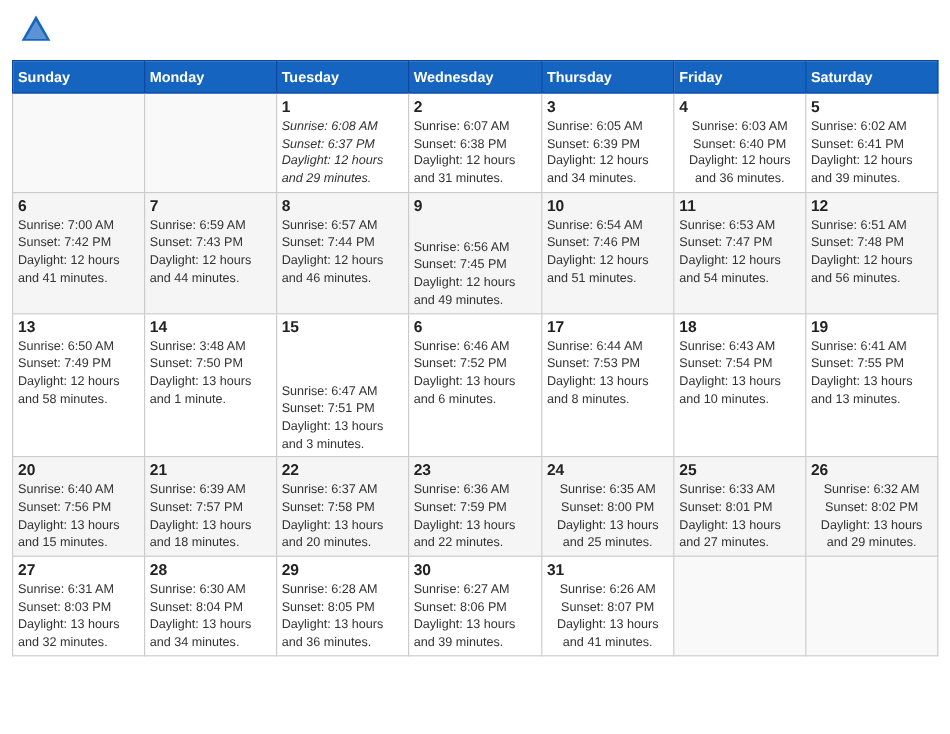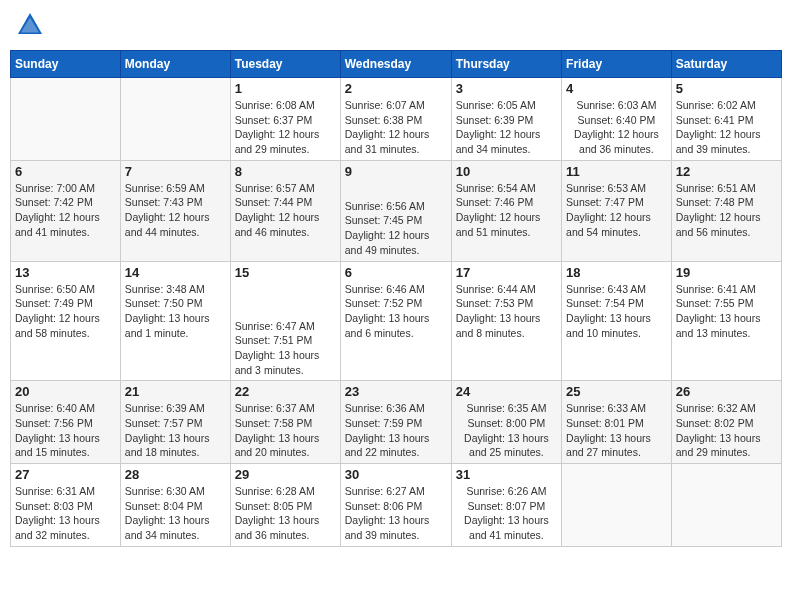--- a/index.html
+++ b/index.html
@@ -128,21 +128,21 @@
         <th>Friday</th>
         <th>Saturday</th>
       </tr>
   </thead>
   <tbody id="calendar-body">
   <tr>
         <td class="empty-cell"></td>
         <td class="empty-cell"></td>
         <td>
           <span class="day-number">1</span>
-          <div class="day-info" style="white-space: pre-line;">Sunrise: 6:08 AM
+          <div class="day-info" style="white-space: pre-line; font-style: italic;">Sunrise: 6:08 AM
 Sunset: 6:37 PM
 Daylight: 12 hours and 29 minutes.</div>
         </td>
         <td>
           <span class="day-number">2</span>
           <div class="day-info" style="white-space: pre-line;">Sunrise: 6:07 AM
 Sunset: 6:38 PM
 Daylight: 12 hours and 31 minutes.</div>
         </td>
         <td>
@@ -284,21 +284,21 @@
 Daylight: 13 hours and 25 minutes.</div>
         </td>
         <td>
           <span class="day-number">25</span>
           <div class="day-info" style="white-space: pre-line;">Sunrise: 6:33 AM
 Sunset: 8:01 PM
 Daylight: 13 hours and 27 minutes.</div>
         </td>
         <td>
           <span class="day-number">26</span>
-          <div class="day-info" style="white-space: pre-line;">Sunrise: 6:32 AM
+          <div class="day-info" style="white-space: pre-line; text-align: center;">Sunrise: 6:32 AM
 Sunset: 8:02 PM
 Daylight: 13 hours and 29 minutes.</div>
         </td>
       </tr>
       <tr>
         <td>
           <span class="day-number">27</span>
           <div class="day-info" style="white-space: pre-line;">Sunrise: 6:31 AM
 Sunset: 8:03 PM
 Daylight: 13 hours and 32 minutes.</div>

